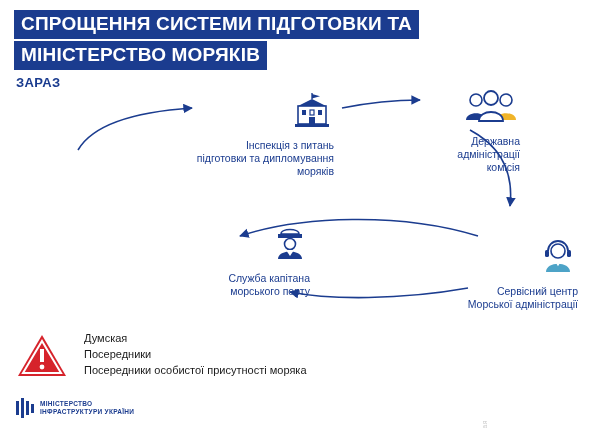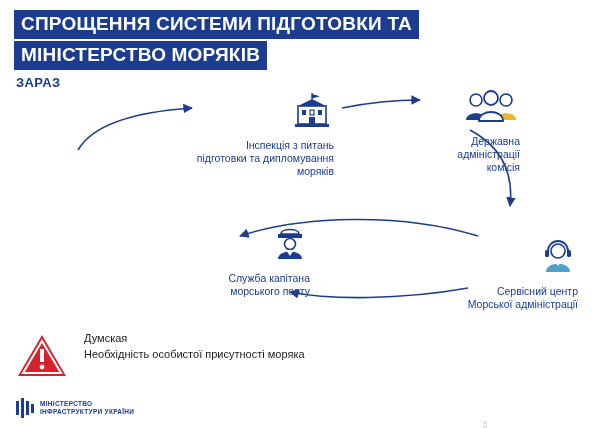--- a/index.html
+++ b/index.html
@@ -242,21 +242,22 @@
     <span class="warn-icon">
       <svg width="52" height="48" viewBox="0 0 52 48">
         <path d="M26,3 L50,44 L2,44 z" fill="#d6232b" rx="4"></path>
         <path d="M26,9 L45,41 L7,41 z" fill="none" stroke="#ffffff" stroke-width="2"></path>
         <rect x="24" y="17" width="4" height="13" fill="#ffffff"></rect>
         <circle cx="26" cy="35" r="2.4" fill="#ffffff"></circle>
       </svg>
     </span>
     <div class="warn-list">
       <div>Думская</div>
-      <div>Необхідність особистої присутності моряка</div>
+      <div>Посередники</div>
+      <div>Посередники особистої присутності моряка</div>
     </div>
   </div>
 
   <div class="footer">
     <span class="mark">
       <svg width="18" height="20" viewBox="0 0 18 20">
         <rect x="0" y="3" width="3" height="14" fill="#1b3c8f"></rect>
         <rect x="5" y="0" width="3" height="20" fill="#1b3c8f"></rect>
         <rect x="10" y="3" width="3" height="14" fill="#1b3c8f"></rect>
         <rect x="15" y="6" width="3" height="9" fill="#1b3c8f"></rect>

